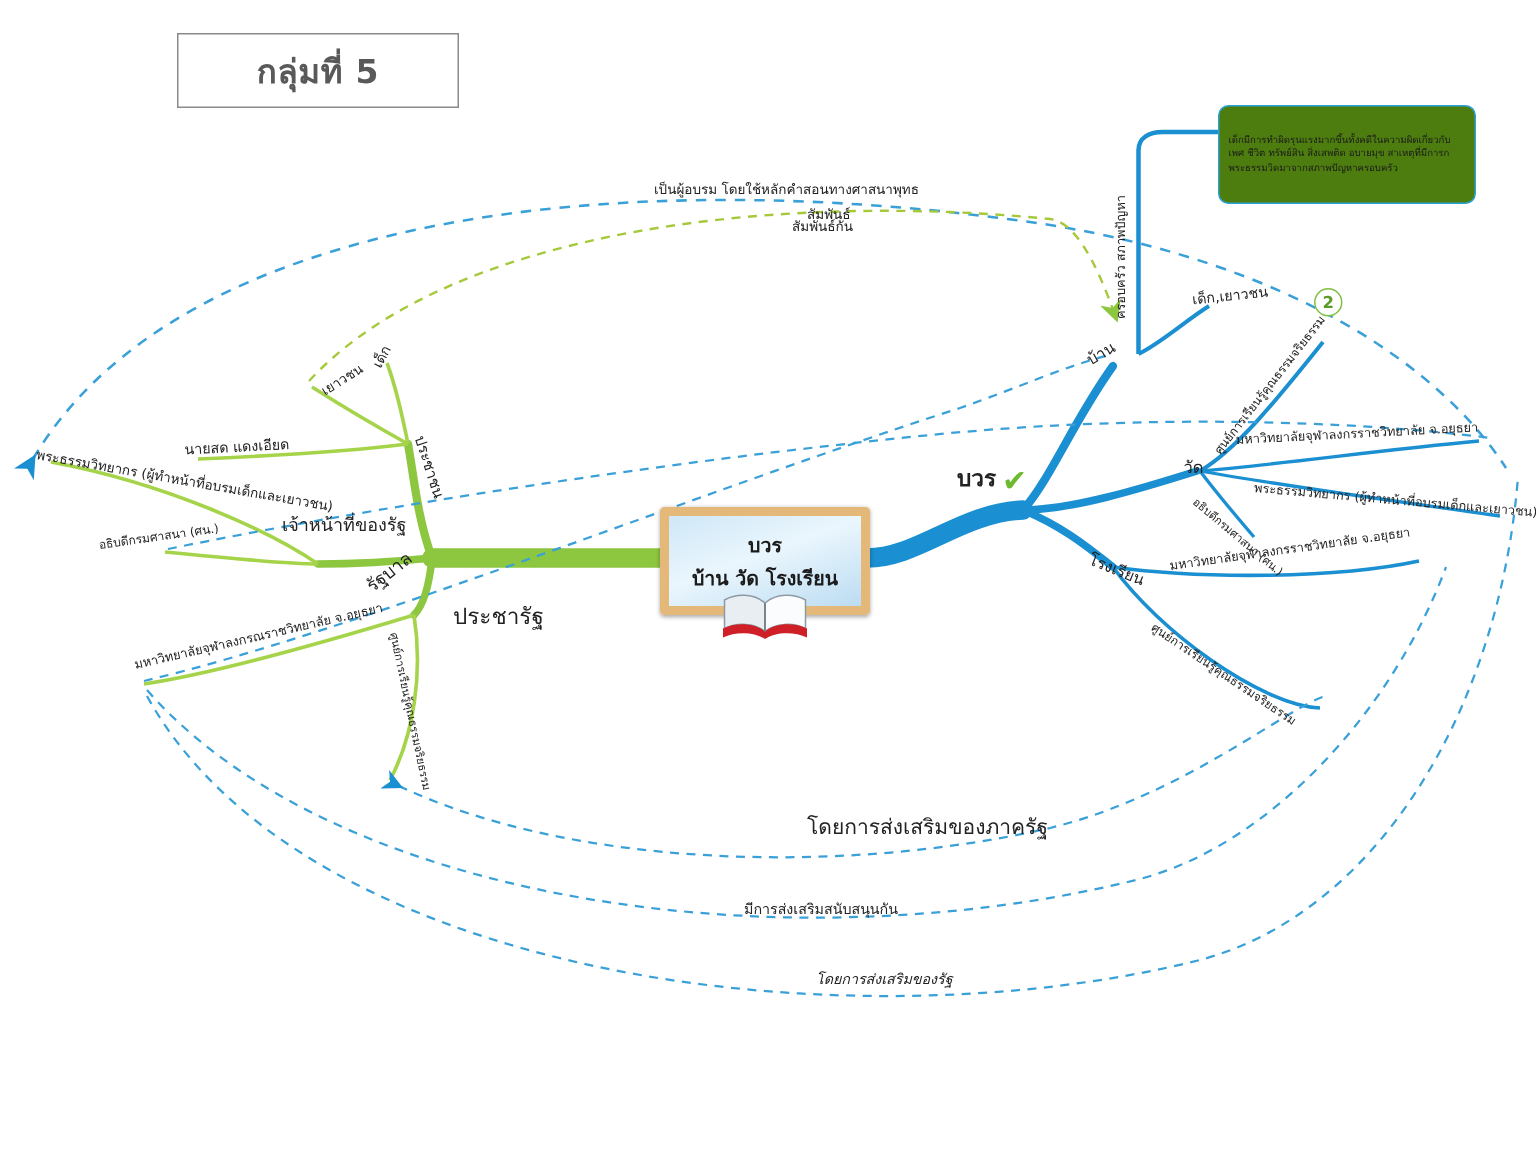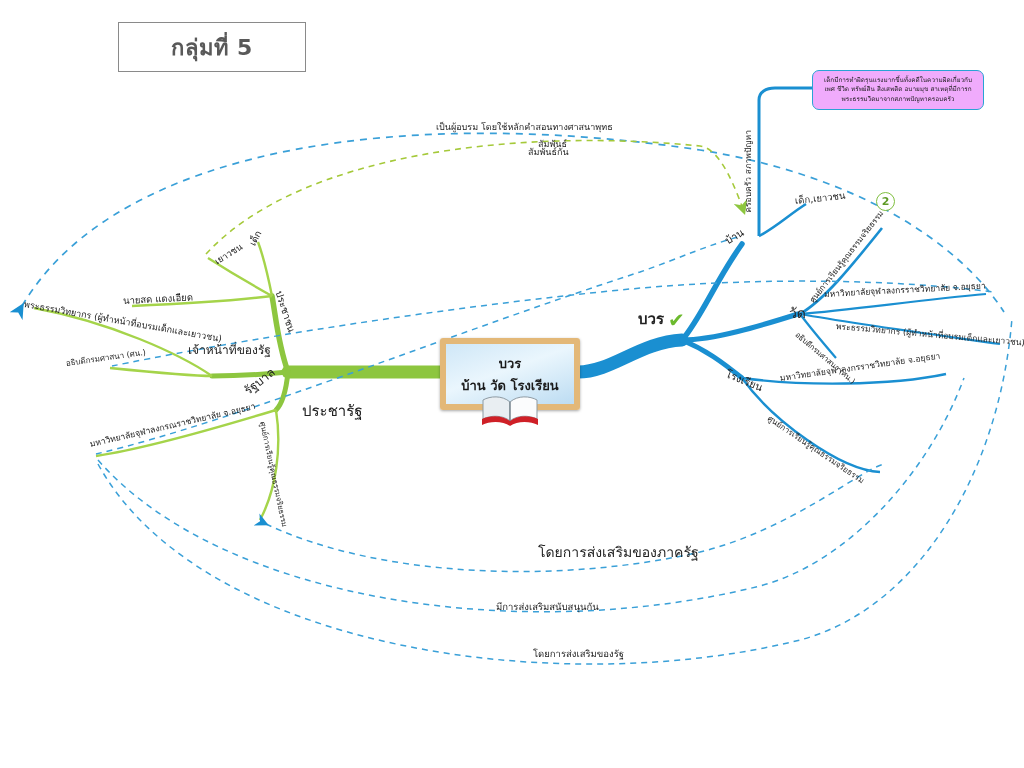--- a/index.html
+++ b/index.html
@@ -26,23 +26,23 @@
     position:absolute;left:729px;top:705px;width:282px;height:44px;
     border:1.5px solid #9a9a9a;background:#fff;
     display:flex;align-items:center;padding-left:16px;box-sizing:border-box;
     font-size:21px;color:#666;font-weight:bold;
   }
   .srcbox .u{text-decoration:underline;margin-left:6px;}
 
   
   .note{
     position:absolute;left:812px;top:70px;width:172px;
-    border:1.2px solid #29a3d4;border-radius:7px;background:#f0abfc;
-    padding:5px 6px;box-sizing:border-box;
-    font-size:6.4px;color:#1a1a1a;text-align:center;line-height:1.45;
+    border:1.2px solid #29a3d4;border-radius:7px;background:#4d7c0f;
+    padding:18px 6px;box-sizing:border-box;
+    font-size:6.4px;color:#1a1a1a;text-align:left;line-height:1.45;
   }
 
   
   .central{
     position:absolute;left:440px;top:338px;width:140px;height:72px;
     border:6px solid #e3b878;border-radius:3px;
     background:linear-gradient(160deg,#cfe7f7 0%,#eaf6fd 45%,#bcdcf2 100%);
     box-shadow:0 1px 3px rgba(0,0,0,.35);
     box-sizing:border-box;
   }
@@ -155,21 +155,21 @@
   <div class="lbl" style="left:638px;top:312px;font-size:15px;font-weight:bold;">บวร</div>
   <div class="check" style="left:668px;top:308px;">✔</div>
 
   <div class="lbl" style="left:726px;top:236px;font-size:10.5px;transform:rotate(-30deg);">บ้าน</div>
 
   <div class="lbl" style="left:795px;top:196px;font-size:9.5px;transform:rotate(-6deg);">เด็ก,เยาวชน</div>
   <div class="badge" style="left:876px;top:192px;">2</div>
 
   <div class="lbl" style="left:744px;top:130px;font-size:8.5px;transform:rotate(-90deg) translate(-100%,0);transform-origin:left top;">ครอบครัว สภาพปัญหา</div>
 
-  <div class="lbl" style="left:789px;top:306px;font-size:14px;">วัด</div>
+  <div class="lbl" style="left:789px;top:306px;font-size:11px;">วัด</div>
 
   <div class="lbl" style="left:812px;top:298px;font-size:8px;transform:rotate(-52deg);">ศูนย์การเรียนรู้คุณธรรมจริยธรรม</div>
   <div class="lbl" style="left:824px;top:290px;font-size:8.5px;transform:rotate(-3deg);">มหาวิทยาลัยจุฬาลงกรราชวิทยาลัย จ.อยุธยา</div>
   <div class="lbl" style="left:836px;top:322px;font-size:8.5px;transform:rotate(5deg);">พระธรรมวิทยากร (ผู้ทำหน้าที่อบรมเด็กและเยาวชน)</div>
   <div class="lbl" style="left:796px;top:330px;font-size:7.5px;transform:rotate(40deg);">อธิบดีกรมศาสนา (ศน.)</div>
 
   <div class="lbl" style="left:726px;top:368px;font-size:10.5px;transform:rotate(22deg);">โรงเรียน</div>
   <div class="lbl" style="left:780px;top:374px;font-size:8.5px;transform:rotate(-8deg);">มหาวิทยาลัยจุฬาลงกรราชวิทยาลัย จ.อยุธยา</div>
   <div class="lbl" style="left:768px;top:414px;font-size:8px;transform:rotate(34deg);">ศูนย์การเรียนรู้คุณธรรมจริยธรรม</div>
 
@@ -186,16 +186,16 @@
 
   <div class="lbl" style="left:246px;top:386px;font-size:12px;transform:rotate(-38deg);">รัฐบาล</div>
   <div class="lbl" style="left:90px;top:440px;font-size:8.5px;transform:rotate(-13deg);">มหาวิทยาลัยจุฬาลงกรณราชวิทยาลัย จ.อยุธยา</div>
   <div class="lbl" style="left:262px;top:418px;font-size:7.5px;transform:rotate(78deg);">ศูนย์การเรียนรู้คุณธรรมจริยธรรม</div>
 
   <div class="lbl" style="left:436px;top:123px;font-size:9px;">เป็นผู้อบรม โดยใช้หลักคำสอนทางศาสนาพุทธ</div>
   <div class="lbl" style="left:494px;top:140px;font-size:9px;padding-left:44px;">สัมพันธ์</div>
   <div class="lbl" style="left:528px;top:148px;font-size:9px;">สัมพันธ์กัน</div>
   <div class="lbl" style="left:538px;top:545px;font-size:14px;">โดยการส่งเสริมของภาครัฐ</div>
   <div class="lbl" style="left:496px;top:602px;font-size:9.5px;">มีการส่งเสริมสนับสนุนกัน</div>
-  <div class="lbl" style="left:533px;top:649px;font-size:9.5px;">โดยการส่งเสริมของรัฐ</div>
+  <div class="lbl" style="left:544px;top:649px;font-size:9.5px;font-style:italic;">โดยการส่งเสริมของรัฐ</div>
 
 
 </div>
 
 </body></html>

